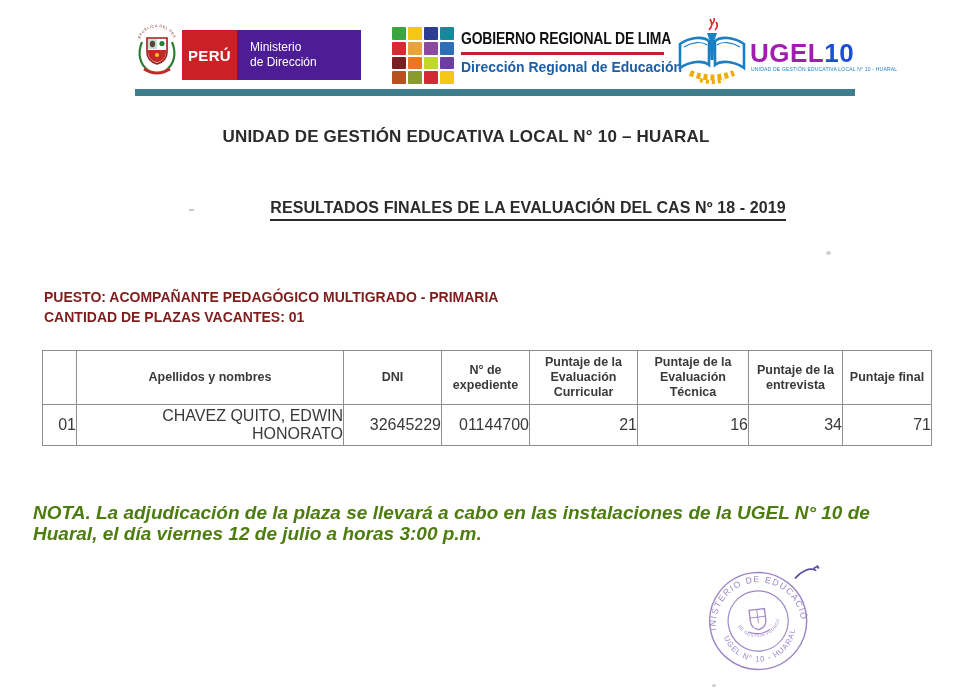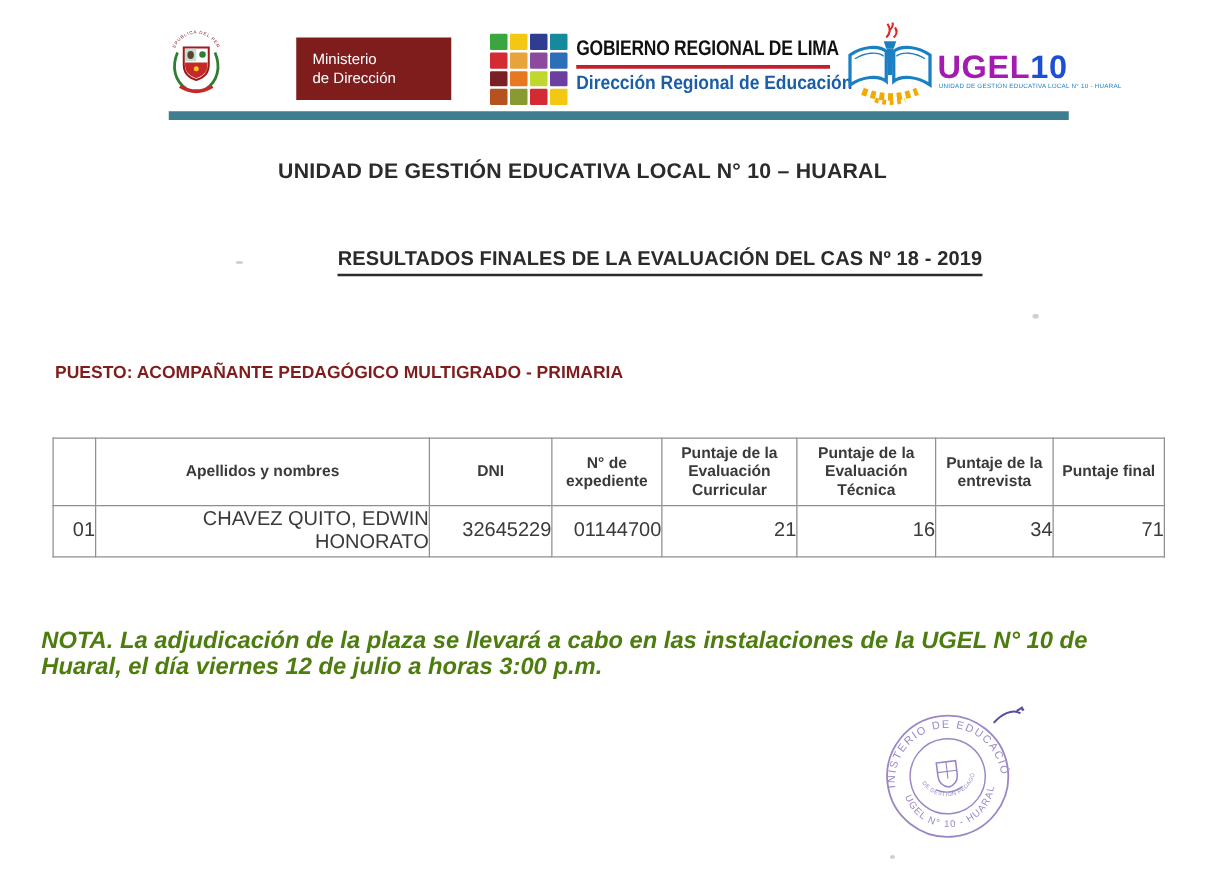--- a/index.html
+++ b/index.html
@@ -11,21 +11,21 @@
   }
   
   .emblem { position:absolute; left:132px; top:21px; width:50px; height:56px; }
   .red-sq {
     position:absolute; left:182px; top:30px; width:55px; height:50px;
     background:#cb2026; color:#fff; display:flex; align-items:center; justify-content:center;
     font-size:15px; font-weight:bold; letter-spacing:.3px;
   }
   .gray-box {
     position:absolute; left:237px; top:30px; width:124px; height:50px;
-    background:#7f1d1d; color:#fff; font-size:12px; line-height:15px;
+    background:#4c1d95; color:#fff; font-size:12px; line-height:15px;
     display:flex; flex-direction:column; justify-content:center; padding-left:13px;
   }
   .mosaic {
     position:absolute; left:392px; top:27px; width:62px; height:57px;
     display:grid; grid-template-columns:repeat(4,1fr); grid-template-rows:repeat(4,1fr); gap:2px;
   }
   .mosaic div { border-radius:1px; }
   .m1{background:#3ba53f}.m2{background:#f4c712}.m3{background:#2d3e92}.m4{background:#17899c}
   .m5{background:#d42a34}.m6{background:#e8a33d}.m7{background:#8c4a9e}.m8{background:#2d6fb7}
   .m9{background:#7a1f24}.m10{background:#e87722}.m11{background:#c0d72f}.m12{background:#6a3fa0}
@@ -99,20 +99,23 @@
     <path d="M40,20 C45,32 42,43 33,49" stroke="#2e7d32" stroke-width="2.2" fill="none"></path>
     <path d="M15,16 h20 v14 q0,9 -10,12 q-10,-3 -10,-12 Z" fill="#ffffff" stroke="#9e1b1b" stroke-width="1.6"></path>
     <rect x="16" y="17" width="9" height="10" fill="#bfe3d0"></rect>
     <ellipse cx="20.5" cy="22" rx="2.6" ry="3.2" fill="#5d4037"></ellipse>
     <circle cx="30" cy="21.5" r="2.6" fill="#2e7d32"></circle>
     <path d="M16,28 h18 v2 q0,8 -9,10.5 q-9,-2.5 -9,-10.5 Z" fill="#c62828"></path>
     <circle cx="25" cy="33" r="2" fill="#f4c712"></circle>
     <path d="M12,47 q13,8 26,0" stroke="#c62828" stroke-width="3" fill="none"></path>
   </svg>
 
+  <div class="red-sq">
+    <span>PERÚ</span>
+  </div>
 
   <div class="gray-box">
     <span>Ministerio</span>
     <span>de Dirección</span>
   </div>
 
   <div class="mosaic">
     <div class="m1"></div>
     <div class="m2"></div>
     <div class="m3"></div>
@@ -159,20 +162,21 @@
   <div class="teal-bar"></div>
 
   <div class="org-title">UNIDAD DE GESTIÓN EDUCATIVA LOCAL N° 10 – HUARAL</div>
   <div class="dash1"></div>
   <div class="doc-title">
     <span>RESULTADOS FINALES DE LA EVALUACIÓN DEL CAS Nº 18 - 2019</span>
   </div>
 
   <div class="puesto-block">
     <div>PUESTO: ACOMPAÑANTE PEDAGÓGICO MULTIGRADO - PRIMARIA</div>
+    <div>CANTIDAD DE PLAZAS VACANTES: 01</div>
   </div>
 
   <table class="results">
     <colgroup>
       <col style="width:34px">
         <col style="width:267px">
         <col style="width:98px">
         <col style="width:88px">
       <col style="width:108px">
         <col style="width:111px">

